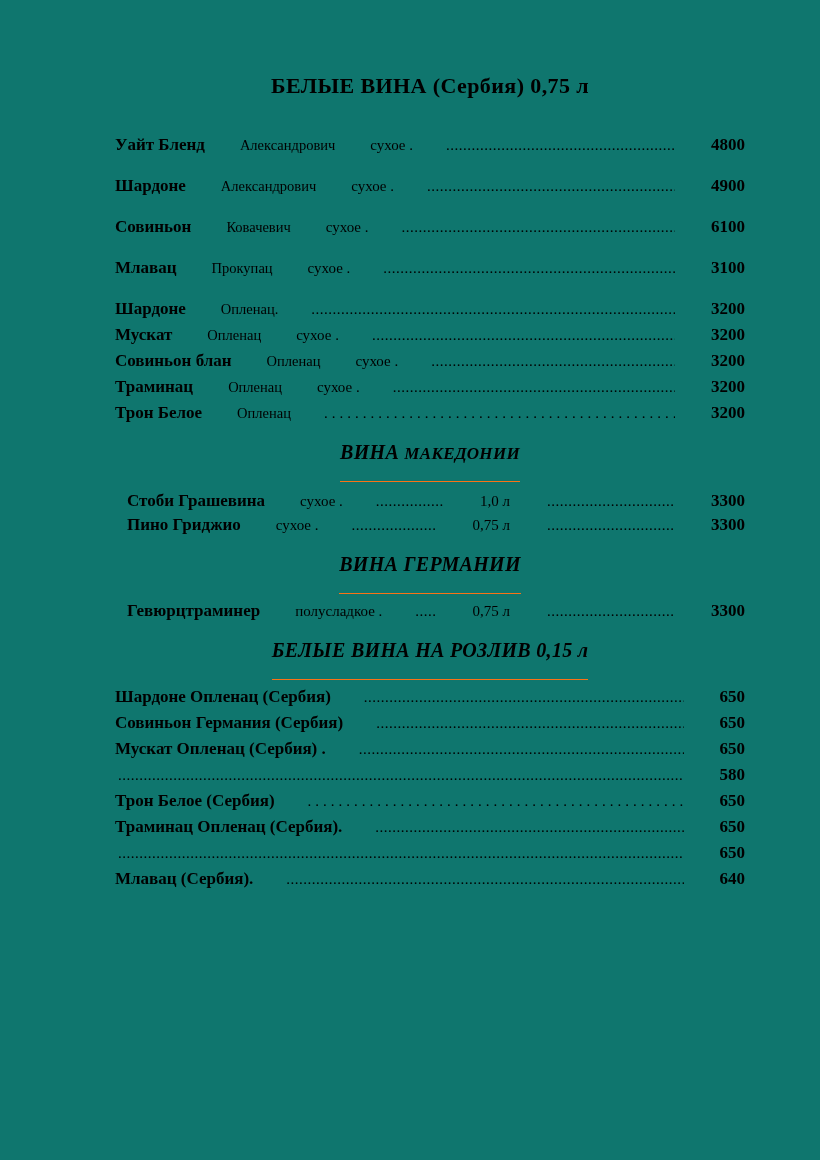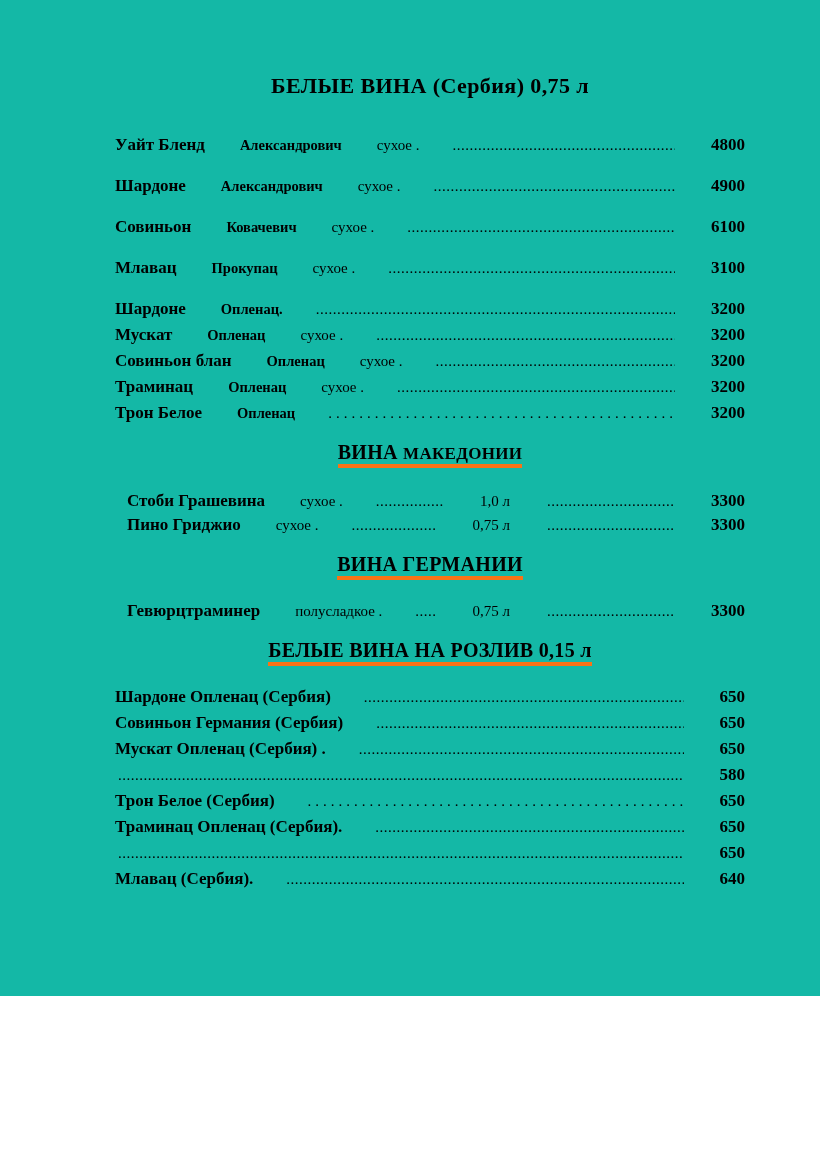--- a/index.html
+++ b/index.html
@@ -1,19 +1,19 @@
 <!DOCTYPE html>
 <html><head>
 <meta charset="utf-8">
 <style>
   html, body { margin: 0; padding: 0; }
   .page {
     width: 820px;
-    height: 996px;
-    background: #14b8a6;
+    height: 1160px;
+    background: #0f766e;
     color: #000000;
     font-family: "Liberation Serif", "DejaVu Serif", serif;
     overflow: hidden;
   }
   .content {
     box-sizing: border-box;
     padding: 62px 75px 0 115px;
   }
   .h1 {
     text-align: center;
@@ -27,41 +27,42 @@
   .h2 {
     text-align: center;
     font-size: 20px;
     line-height: 28px;
     font-weight: bold;
     margin: 14px 0 22px 0;
     letter-spacing: 0.3px;
     white-space: nowrap;
   }
   .h2 .u {
-    border-bottom: 4px solid #f97316;
-    padding-bottom: 1px;
+    border-bottom: 1px solid #f97316;
+    padding-bottom: 18px;
+    font-style: italic;
   }
   .h2 .sub { font-size: 17px; }
   .row {
     display: flex;
     align-items: baseline;
     line-height: 22px;
     margin-bottom: 4px;
     gap: 30px;
   }
   .row.loose  { margin-bottom: 19px; }
   .row.single { margin-bottom: 2px; margin-left: 12px; }
   .name {
     font-weight: bold;
     font-size: 17px;
     white-space: pre;
     flex: 0 0 auto;
   }
   .producer {
-    font-weight: bold;
+    font-weight: normal;
     font-size: 14.5px;
     margin-left: 5px;
     white-space: pre;
     flex: 0 0 auto;
   }
   .desc {
     font-size: 15px;
     margin-left: 5px;
     white-space: pre;
     flex: 0 0 auto;

